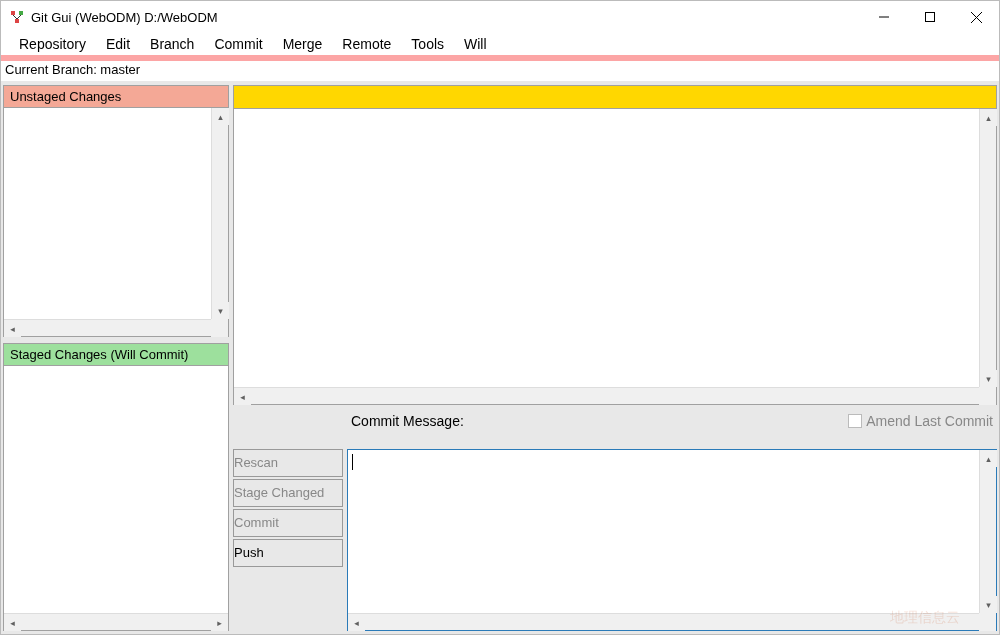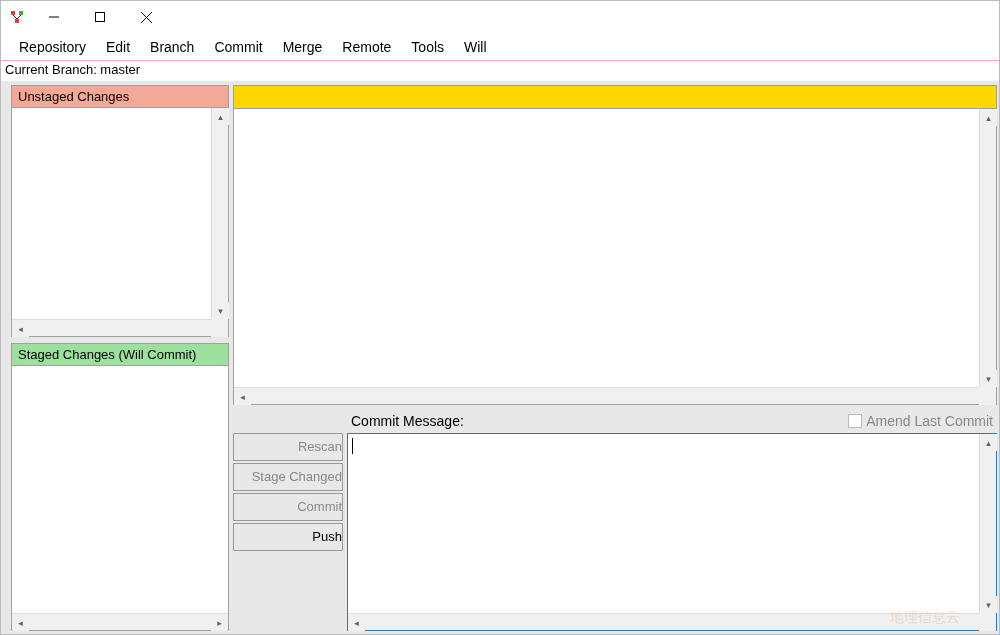--- a/index.html
+++ b/index.html
@@ -5,77 +5,78 @@
 * { box-sizing: border-box; margin: 0; padding: 0; }
 body { font-family: "Segoe UI", Tahoma, sans-serif; font-size: 13px; background: #fff; width: 1000px; height: 635px; overflow: hidden; border: 1px solid #bbb; }
 
 .titlebar { height: 32px; display: flex; align-items: center; padding-left: 8px; background: #fff; }
 .titlebar-icon { width: 16px; height: 16px; margin-right: 6px; display: inline-flex; }
 .titlebar-title { font-size: 13px; color: #000; flex: 1; }
 .win-controls { display: flex; height: 100%; }
 .win-btn { width: 46px; display: flex; align-items: center; justify-content: center; font-family: "Segoe UI Symbol", sans-serif; font-size: 10px; }
 .win-btn svg { display: block; }
 
-.menubar { height: 28px; display: flex; align-items: center; padding: 0 8px; gap: 0; border-bottom: 1px solid #fca5a5; background: #fff; }
+.menubar { height: 28px; display: flex; align-items: center; padding: 0 8px; gap: 0; border-bottom: 6px solid #fca5a5; background: #fff; }
 .menubar-item { padding: 4px 10px; font-size: 14px; color: #000; }
 
 .branch-bar { height: 20px; padding: 1px 4px; font-size: 13px; background: #fff; }
 
 .main { display: flex; height: calc(635px - 32px - 28px - 20px - 1px); background: #e8e8e8; }
 
-.left-col { width: 228px; display: flex; flex-direction: column; gap: 6px; padding: 4px 0 4px 10px; }
+.left-col { width: 228px; display: flex; flex-direction: column; gap: 6px; padding: 4px 0 4px 2px; }
 .panel { border: 1px solid #a0a0a0; background: #fff; display: flex; flex-direction: column; }
 .panel-header { padding: 3px 6px; font-size: 13px; border-bottom: 1px solid #a0a0a0; }
 .hdr-unstaged { background: #f4a896; }
 .hdr-staged { background: #9de09d; }
 .panel-body { flex: 1; position: relative; background: #fff; }
 .unstaged { flex: 0 0 252px; }
 .staged { flex: 1; justify-content: space-between; }
 
 .sb-v { position: absolute; right: 0; top: 0; bottom: 17px; width: 17px; background: #f0f0f0; display: flex; flex-direction: column; border-left: 1px solid #ddd; }
 .sb-h { position: absolute; left: 0; right: 0; bottom: 0; height: 17px; background: #f0f0f0; display: flex; border-top: 1px solid #ddd; }
 .sb-btn { width: 17px; height: 17px; display: flex; align-items: center; justify-content: center; color: #606060; font-size: 9px; background: #f0f0f0; }
 .sb-track { flex: 1; background: #f0f0f0; }
 .sb-corner { position: absolute; right: 0; bottom: 0; width: 17px; height: 17px; background: #f0f0f0; }
 
 .right-col { flex: 1; display: flex; flex-direction: column; padding: 4px 2px 4px 4px; gap: 6px; }
 
 .diff-area { flex: 0 0 320px; display: flex; flex-direction: column; }
 .diff-header { height: 24px; background: #ffd700; border: 1px solid #a0a0a0; }
 .diff-body { flex: 1; background: #fff; border: 1px solid #a0a0a0; border-top: none; position: relative; }
 
-.commit-area { flex: 1; display: flex; flex-direction: column; }
+.commit-area { flex: 1; display: flex; flex-direction: column; gap: 16px; }
 .commit-header { display: flex; align-items: center; padding: 2px 4px 4px 118px; }
 .commit-label { font-size: 14px; }
 .amend-box { margin-left: auto; display: flex; align-items: center; gap: 4px; color: #888; font-size: 14px; }
 .amend-check { width: 14px; height: 14px; border: 1px solid #bbb; background: #fff; }
 
 .commit-body { flex: 1; display: flex; gap: 4px; }
 .btn-col { width: 110px; display: flex; flex-direction: column; gap: 2px; }
-.action-btn { height: 28px; border: 1px solid #999; background: #e8e8e8; font-size: 13px; text-align: right; line-height: 26px; }
+.action-btn { height: 28px; border: 1px solid #999; background: #e8e8e8; font-size: 13px; text-align: left; line-height: 26px; }
 .action-btn.disabled { color: #888; }
 
 .msg-box { flex: 1; border: 1px solid #2a7ab8; background: #fff; position: relative; }
 .msg-cursor { position: absolute; left: 4px; top: 4px; width: 1px; height: 16px; background: #000; }
 
 .watermark { position: absolute; right: 40px; bottom: 8px; opacity: 0.15; font-size: 14px; color: #c2410c; pointer-events: none; }
 </style>
 </head>
 <body>
 
 <div class="titlebar">
   <span class="titlebar-icon">
     <svg width="16" height="16" viewBox="0 0 16 16">
         <rect x="2" y="2" width="4" height="4" fill="#d44"></rect>
         <rect x="10" y="2" width="4" height="4" fill="#4a4"></rect>
         <rect x="6" y="10" width="4" height="4" fill="#d44"></rect>
         <line x1="4" y1="6" x2="8" y2="10" stroke="#333" stroke-width="1"></line>
         <line x1="12" y1="6" x2="8" y2="10" stroke="#333" stroke-width="1"></line>
       </svg>
   </span>
+  <span class="titlebar-title">Git Gui (WebODM) D:/WebODM</span>
   <div class="win-controls">
     <div class="win-btn">
         <svg width="10" height="10">
           <line x1="0" y1="5" x2="10" y2="5" stroke="#000" stroke-width="1"></line>
         </svg>
       </div>
     <div class="win-btn">
         <svg width="10" height="10">
           <rect x="0.5" y="0.5" width="9" height="9" fill="none" stroke="#000" stroke-width="1"></rect>
         </svg>

